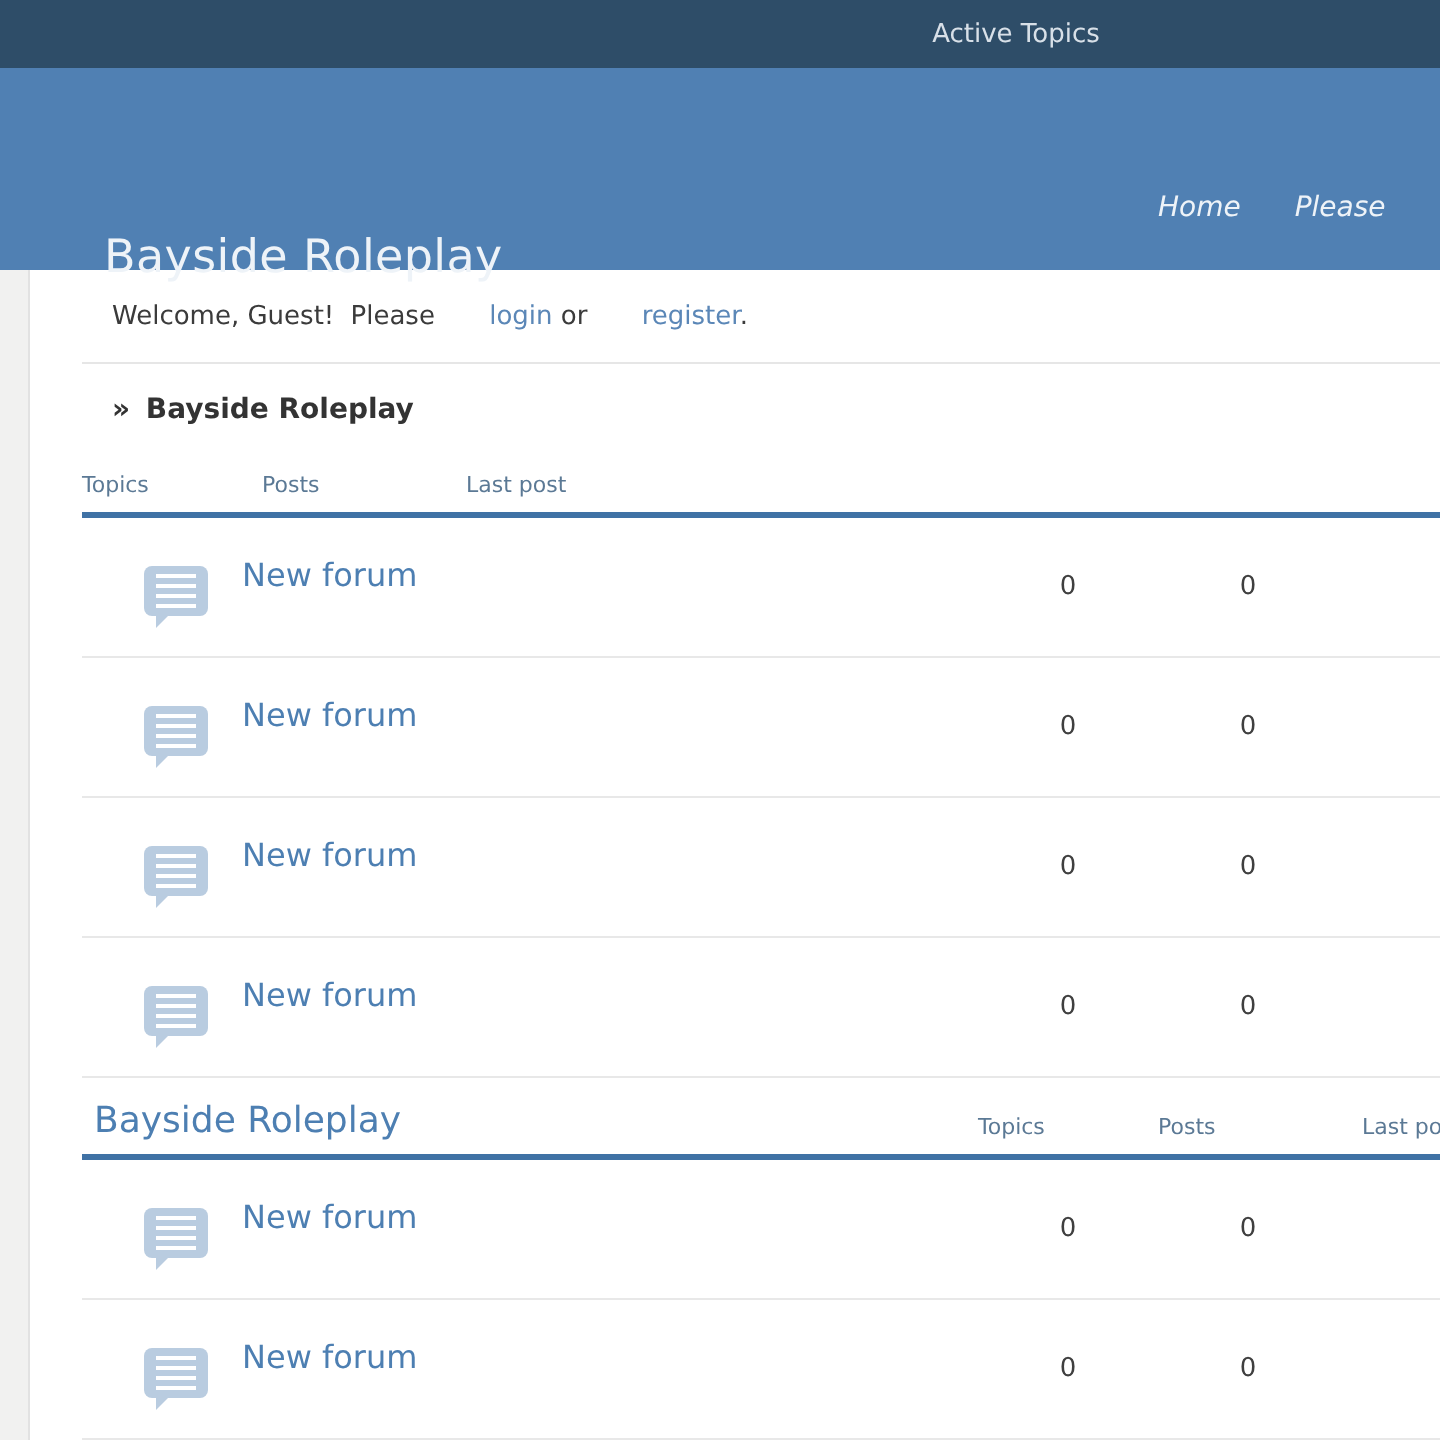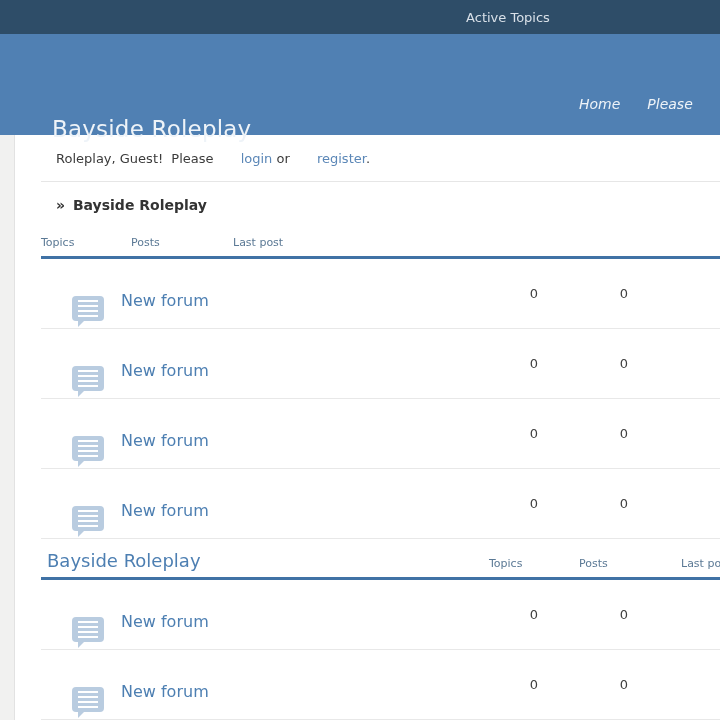--- a/index.html
+++ b/index.html
@@ -77,21 +77,21 @@
   .col-h{
     width:90px;text-align:left;font-size:11px;line-height:14px;
     color:var(--muted-header);padding-bottom:2px;
   }
   .col-h-last{width:258px;margin-left:12px;text-align:left;}
   .forum-row{
     display:flex;height:70px;border-bottom:1px solid var(--divider);
   }
   .row-main{
     flex:1;display:flex;align-items:flex-start;gap:17px;
-    padding:30px 0 0 31px;
+    padding:17px 0 0 31px;
   }
   .forum-link{
     font-size:16px;line-height:20px;color:var(--link);
     text-decoration:none;margin-top:2px;cursor:pointer;
   }
   .num{
     width:90px;display:flex;align-items:center;justify-content:center;
     font-size:13px;color:#3f3f3f;
   }
   .last-cell{width:258px;margin-left:12px;}
@@ -124,21 +124,21 @@
     <nav class="main-nav">
       <a>Home</a>
       <a>Please</a>
     </nav>
   </div>
 
   <div class="content-box">
     <div class="inner">
 
       <div class="welcome">
-        <span>Roleplay, Guest!</span>
+        <span>Welcome, Guest!</span>
         <span class="please">Please</span>
         <a>login</a>
         <span>or</span>
         <a>register</a><span>.</span>
       </div>
 
       <div class="breadcrumb">
         <span class="crumb-arrow">»</span>
         <a class="crumb-link">Bayside Roleplay</a>
       </div>

